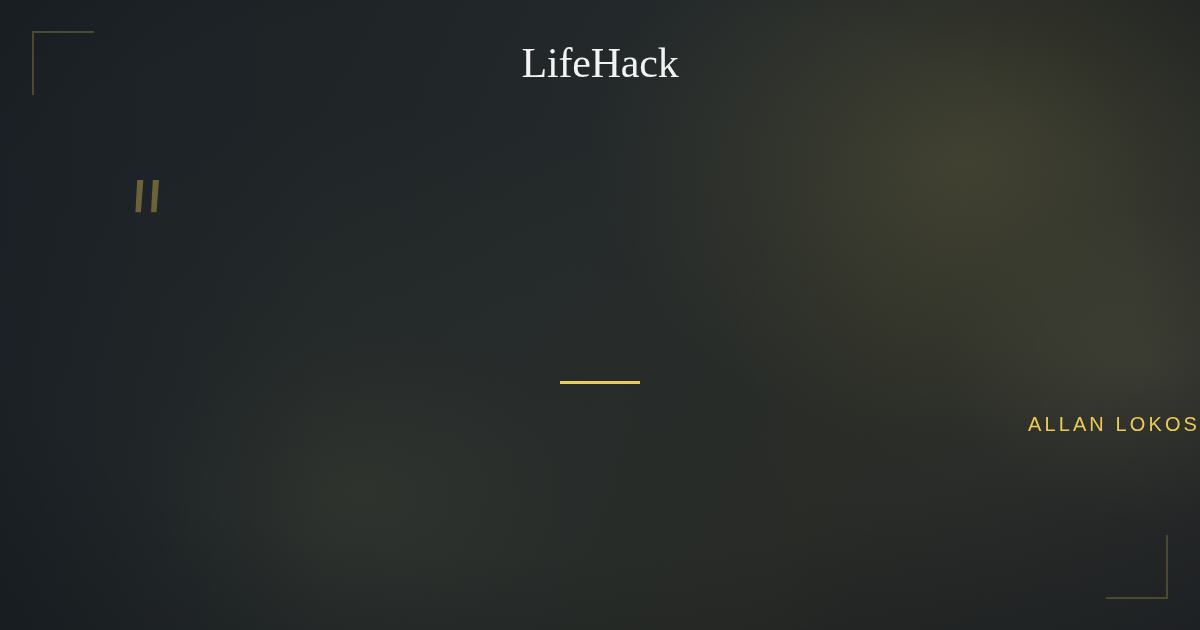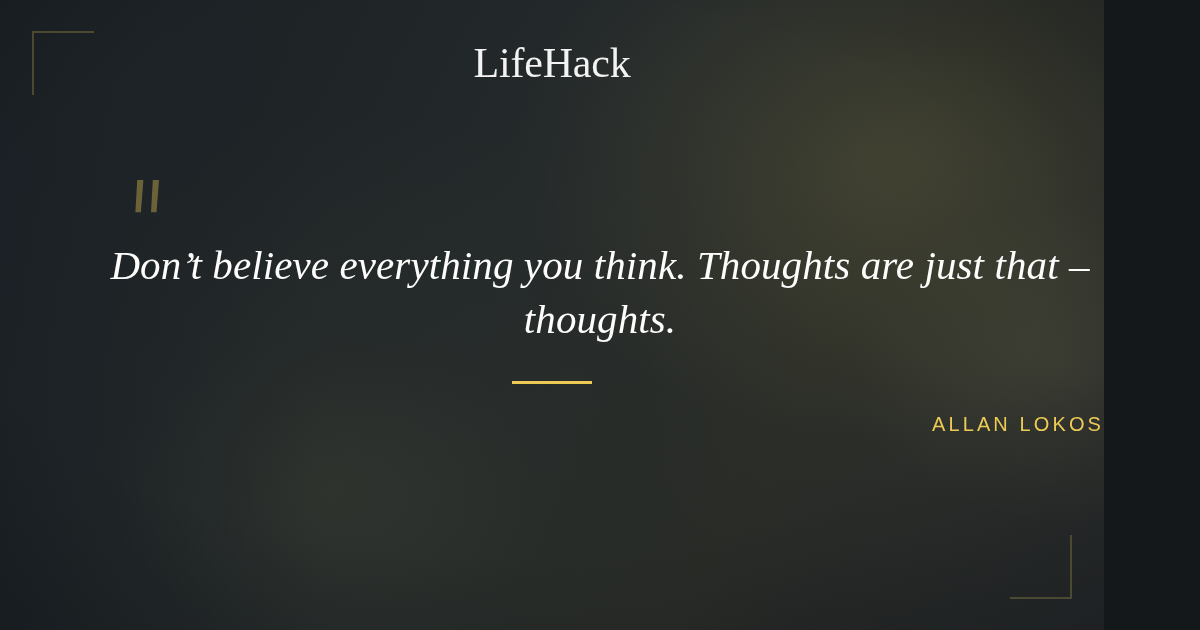--- a/index.html
+++ b/index.html
@@ -4,21 +4,21 @@
 <title>LifeHack Quote Card</title>
 <style>
   html, body {
     margin: 0;
     padding: 0;
     background: #15181a;
   }
 
   #card {
     position: relative;
-    width: 1104px;
+    width: 1200px;
     height: 630px;
     overflow: hidden;
     background-color: #22272a;
     font-family: "Liberation Sans", sans-serif;
     -webkit-font-smoothing: antialiased;
   }
 
   
   .bg-base {
     position: absolute;
@@ -190,19 +190,18 @@
 
   <div id="logo">LifeHack</div>
 
   <div id="quote-mark">
     <svg width="60" height="70" viewBox="0 0 60 70" xmlns="http://www.w3.org/2000/svg" aria-hidden="true">
       <path d="M11.2 28.0 L17.4 28.0 L14.9 60.2 L9.4 60.2 Z" fill="#6b6238"></path>
       <path d="M26.8 28.0 L33.0 28.0 L30.5 60.2 L25.0 60.2 Z" fill="#6b6238"></path>
     </svg>
   </div>
 
-  <div id="quote-text">Don’t believe everything you think. Thoughts are just that – thoughts.</div>
 
   <div id="divider"></div>
 
   <div id="author">ALLAN LOKOS</div>
 
 </div>
 
 </body></html>

